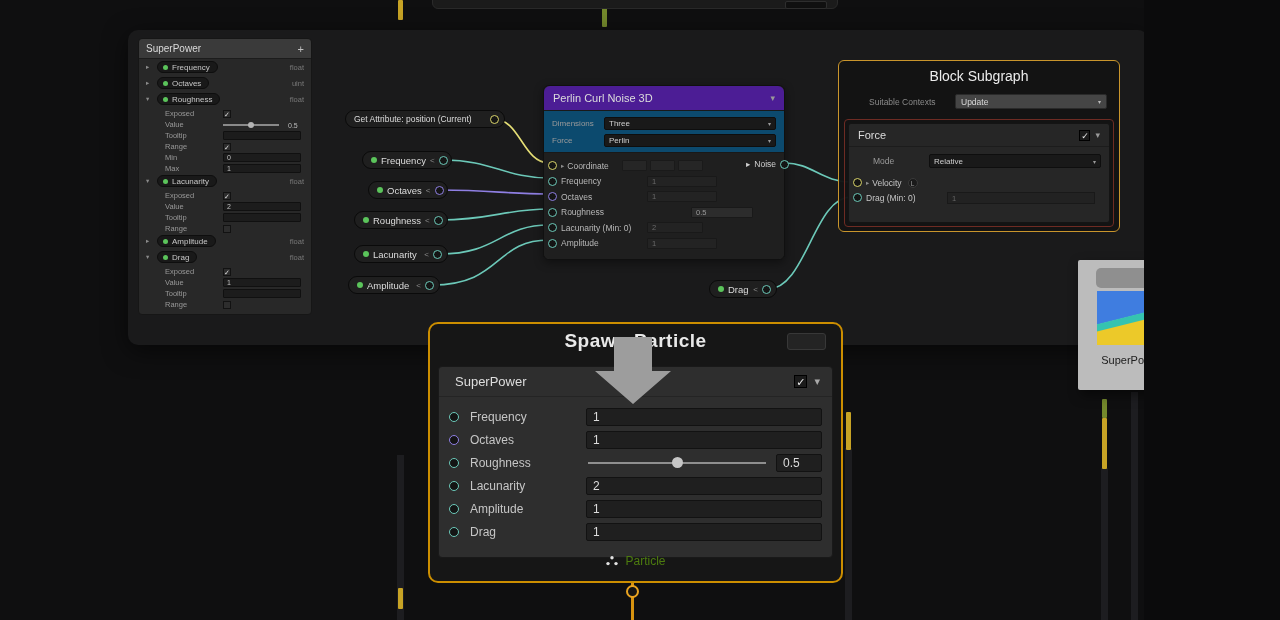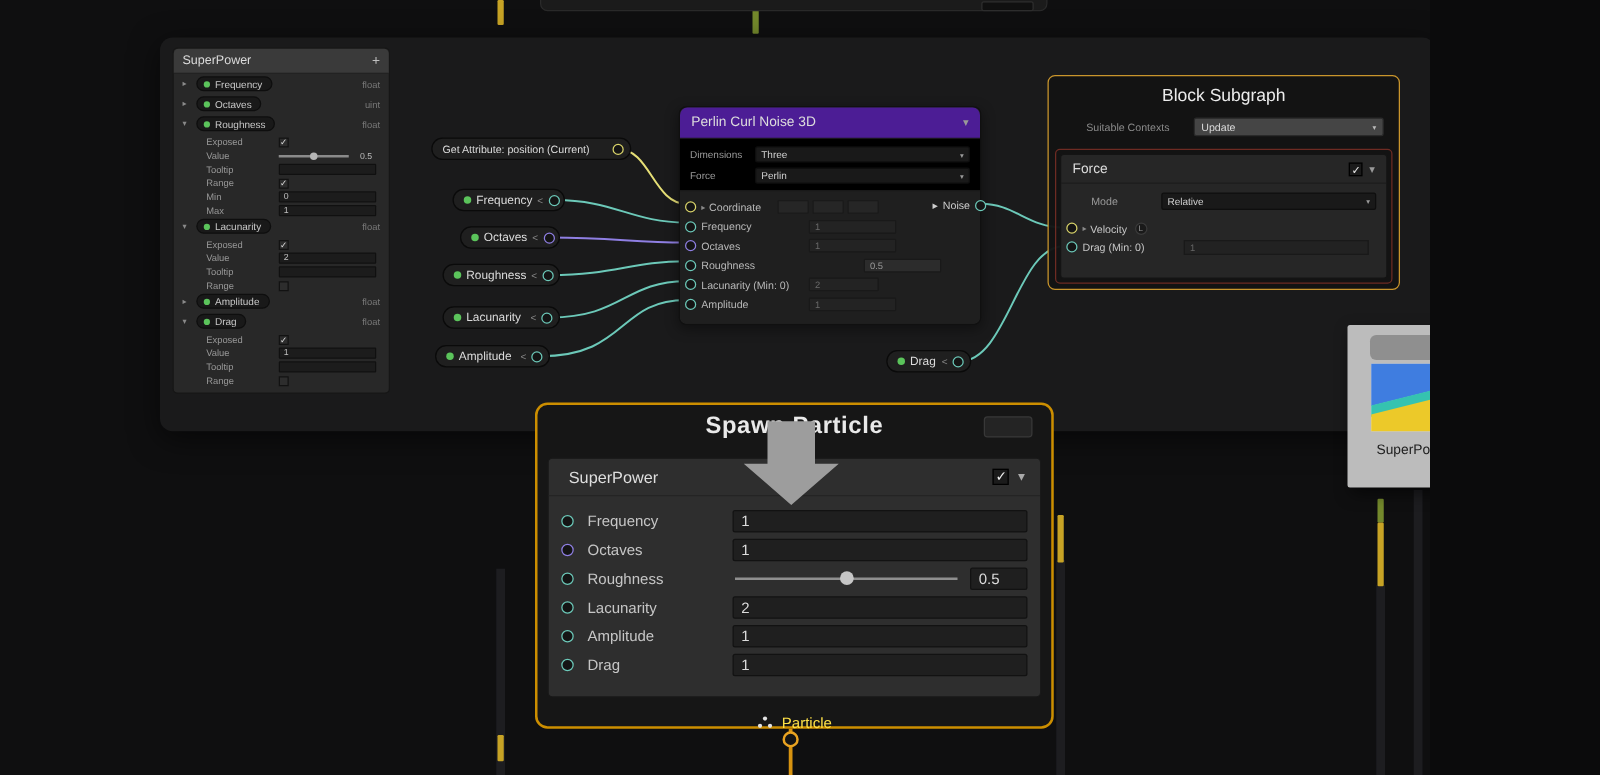--- a/index.html
+++ b/index.html
@@ -66,21 +66,21 @@
   #pn-amp{left:348px;top:276px;width:92px}
   #pn-drag{left:709px;top:280px;width:68px}
 
   
   #perlin{position:absolute;left:543px;top:85px;width:242px;background:#242424;border:1px solid #101010;
           border-radius:6px;box-shadow:0 3px 10px rgba(0,0,0,.4)}
   .n-head{display:flex;align-items:center;height:25px;background:#4c1d95;border-bottom:1px solid #191919;
           border-radius:6px 6px 0 0;padding:0 9px;font-size:11px;color:#dcdcdc}
   .n-chev{margin-left:auto;color:#999999;font-size:9px}
   .n-settings{padding:6px 8px 5px;border-bottom:1px solid #191919;display:flex;flex-direction:column;
-              gap:4px;background:#000000}
+              gap:4px;background:#0c4a6e}
   .s-row{display:flex;align-items:center;height:13px}
   .s-row .lb{width:52px;font-size:8px;color:#9a9a9a;flex:none}
   .dd{flex:1;display:flex;align-items:center;height:13px;background:#191919;border:1px solid #0e0e0e;
       border-radius:2px;padding:0 4px;font-size:8px;color:#cfcfcf}
   .dd .ar{margin-left:auto;font-size:6px;color:#9a9a9a}
   .n-ports{position:relative;padding:5px 0 8px;background:#1f1f1f;border-radius:0 0 6px 6px}
   .p-row{display:flex;align-items:center;height:15.5px;padding-left:4px;font-size:8.5px;color:#b8b8b8}
   .p-row .port{margin-right:4px}
   .p-row .cr{color:#8a8a8a;font-size:6.5px;margin-right:3px}
   .p-lb{flex:none;width:86px;overflow:hidden;white-space:nowrap}
@@ -138,22 +138,22 @@
           margin-right:11px;flex:none}
   .b-port.u{border-color:#8f7fe3}
   .b-lbl{width:116px;font-size:12px;color:#c6c6c6;flex:none}
   .b-field{flex:1;display:flex;align-items:center;height:18px;background:#1f1f1f;border:1px solid #121212;
            border-radius:2px;padding:0 6px;font-size:12px;color:#dcdcdc}
   .b-field.sm{flex:none;width:46px}
   .b-slider{flex:1;position:relative;height:18px;margin-right:8px}
   .b-slider .tr{position:absolute;left:2px;right:2px;top:8px;height:2px;background:#8f8f8f}
   .b-slider .hd{position:absolute;top:3px;left:50%;width:11px;height:11px;margin-left:-5px;border-radius:50%;
                 background:#c6c6c6}
-  .ctx-footer{position:absolute;left:0;right:0;top:247px;display:flex;align-items:center;justify-content:center;
-              gap:6px;font-size:12px;color:#fde047}
+  .ctx-footer{position:absolute;left:0;right:0;top:230px;display:flex;align-items:center;justify-content:center;
+              gap:6px;font-size:12px;color:#4d7c0f}
 
   
   #conn-line{position:absolute;left:631px;top:583px;width:3px;height:37px;background:#d79310}
   #conn-circle{position:absolute;left:626px;top:585px;width:13px;height:13px;border-radius:50%;
                border:2.5px solid #e9a321;background:#141414}
 
   
   #arrow{position:absolute;left:0;top:0;width:1280px;height:620px;pointer-events:none}
 
   

